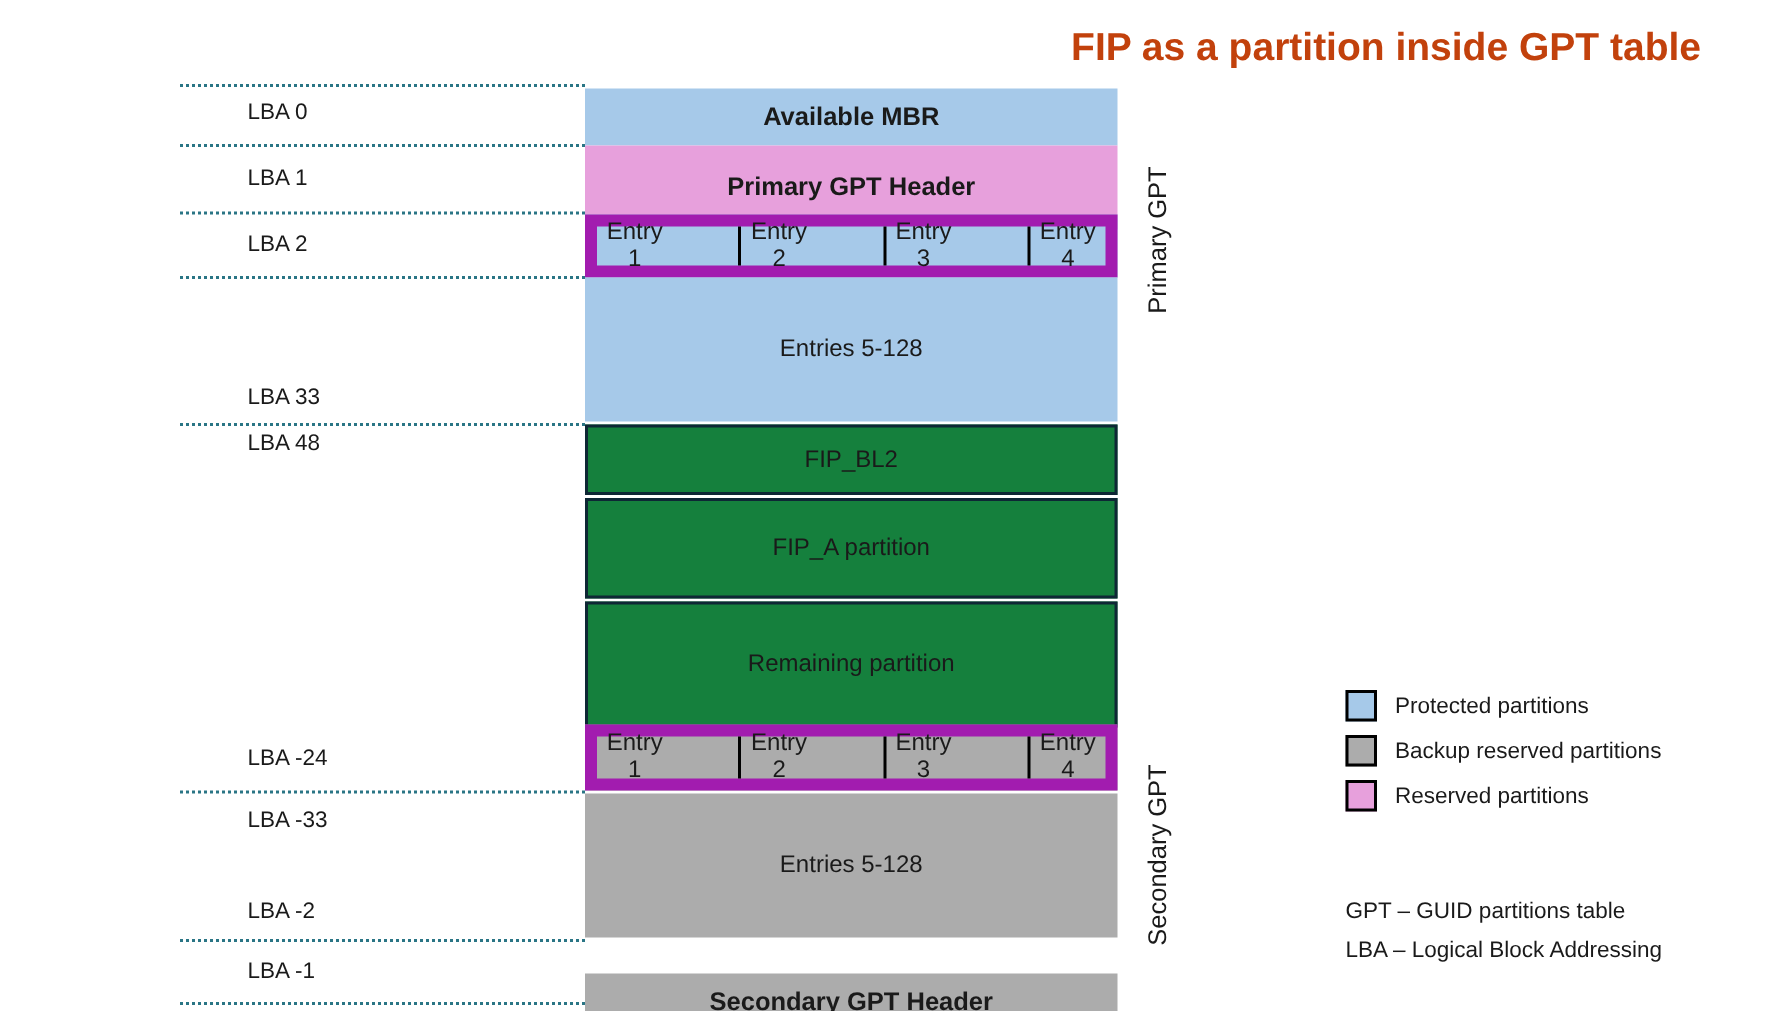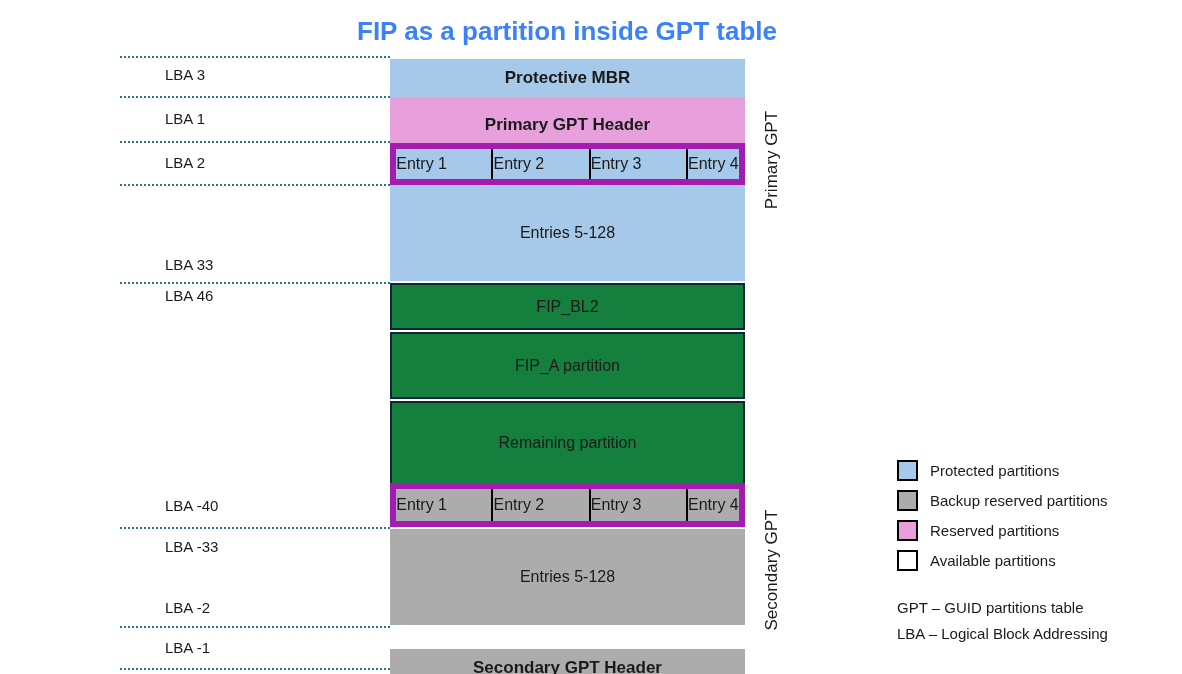--- a/index.html
+++ b/index.html
@@ -1,41 +1,41 @@
 <!DOCTYPE html>
 <html><head>
 <meta charset="utf-8">
 <style>
   html,body { margin:0; padding:0; background:#fff; }
   .canvas {
     position:relative; width:1182px; height:674px; background:#ffffff;
     font-family:"Liberation Sans", sans-serif; color:#1a1a1a; overflow:hidden;
   }
   .title {
-    position:absolute; left:0; top:16px; width:1134px; text-align:center;
-    font-size:26px; font-weight:600; color:#3b82f6;
+    position:absolute; left:0; top:16px; width:1134px; text-align:right;
+    font-size:26px; font-weight:600; color:#c2410c;
   }
   .dotted {
     position:absolute; left:120px; width:270px; height:0;
     border-top:2px dotted #2a7585;
   }
   .lba {
     position:absolute; left:165px; font-size:15px; line-height:18px; color:#1a1a1a;
   }
   .block {
     position:absolute; left:390px; width:355px; box-sizing:border-box;
     display:flex; align-items:center; justify-content:center;
     font-size:16px; text-align:center;
   }
   .bold  { font-weight:bold; font-size:17px; }
   .blue  { background:#a6c9e9; }
   .pink  { background:#e7a0dc; }
   .gray  { background:#acacac; }
   .white-block { background:#15803d; border:2px solid #0e2735; }
-  .entry-row { padding:0; border:6px solid #a21caf;gap:44px; }
+  .entry-row { padding:0; border:8px solid #a21caf;gap:44px; }
   .entry-cell {
     flex:1; height:100%; display:flex; align-items:center; justify-content:center;
     border-left:2px solid #000; font-size:16px;
   }
   .entry-cell:first-child { border-left:none; }
   .vlabel {
     position:absolute; height:20px; line-height:20px; text-align:center;
     font-size:17px; white-space:nowrap; transform:rotate(-90deg); color:#1a1a1a;
   }
   .legend { position:absolute; left:897px; top:460px; }
@@ -57,31 +57,31 @@
 
   <div class="dotted" style="top:56px"></div>
   <div class="dotted" style="top:96px"></div>
   <div class="dotted" style="top:141px"></div>
   <div class="dotted" style="top:184px"></div>
   <div class="dotted" style="top:282px"></div>
   <div class="dotted" style="top:527px"></div>
   <div class="dotted" style="top:626px"></div>
   <div class="dotted" style="top:668px"></div>
 
-  <div class="lba" style="top:66px">LBA 3</div>
+  <div class="lba" style="top:66px">LBA 0</div>
   <div class="lba" style="top:110px">LBA 1</div>
   <div class="lba" style="top:154px">LBA 2</div>
   <div class="lba" style="top:256px">LBA 33</div>
-  <div class="lba" style="top:287px">LBA 46</div>
-  <div class="lba" style="top:497px">LBA -40</div>
+  <div class="lba" style="top:287px">LBA 48</div>
+  <div class="lba" style="top:497px">LBA -24</div>
   <div class="lba" style="top:538px">LBA -33</div>
   <div class="lba" style="top:599px">LBA -2</div>
   <div class="lba" style="top:639px">LBA -1</div>
 
-  <div class="block blue bold" style="top:59px; height:38px">Protective MBR</div>
+  <div class="block blue bold" style="top:59px; height:38px">Available MBR</div>
 
   <div class="block pink bold" style="top:97px; height:56px">Primary GPT Header</div>
 
   <div class="block blue entry-row" style="top:143px; height:42px">
     <div class="entry-cell">Entry 1</div>
     <div class="entry-cell">Entry 2</div>
     <div class="entry-cell">Entry 3</div>
     <div class="entry-cell">Entry 4</div>
   </div>
 
@@ -113,24 +113,20 @@
       <span class="legend-label">Protected partitions</span>
     </div>
     <div class="legend-item">
       <span class="swatch" style="background: rgb(172, 172, 172);"></span>
       <span class="legend-label">Backup reserved partitions</span>
     </div>
     <div class="legend-item">
       <span class="swatch" style="background: rgb(231, 160, 220);"></span>
       <span class="legend-label">Reserved partitions</span>
     </div>
-    <div class="legend-item">
-      <span class="swatch" style="background: rgb(255, 255, 255);"></span>
-      <span class="legend-label">Available partitions</span>
-    </div>
   </div>
 
   <div class="footnotes">
     <div class="footnote">GPT – GUID partitions table</div>
     <div class="footnote">LBA – Logical Block Addressing</div>
   </div>
 
 </div>
 
 </body></html>

